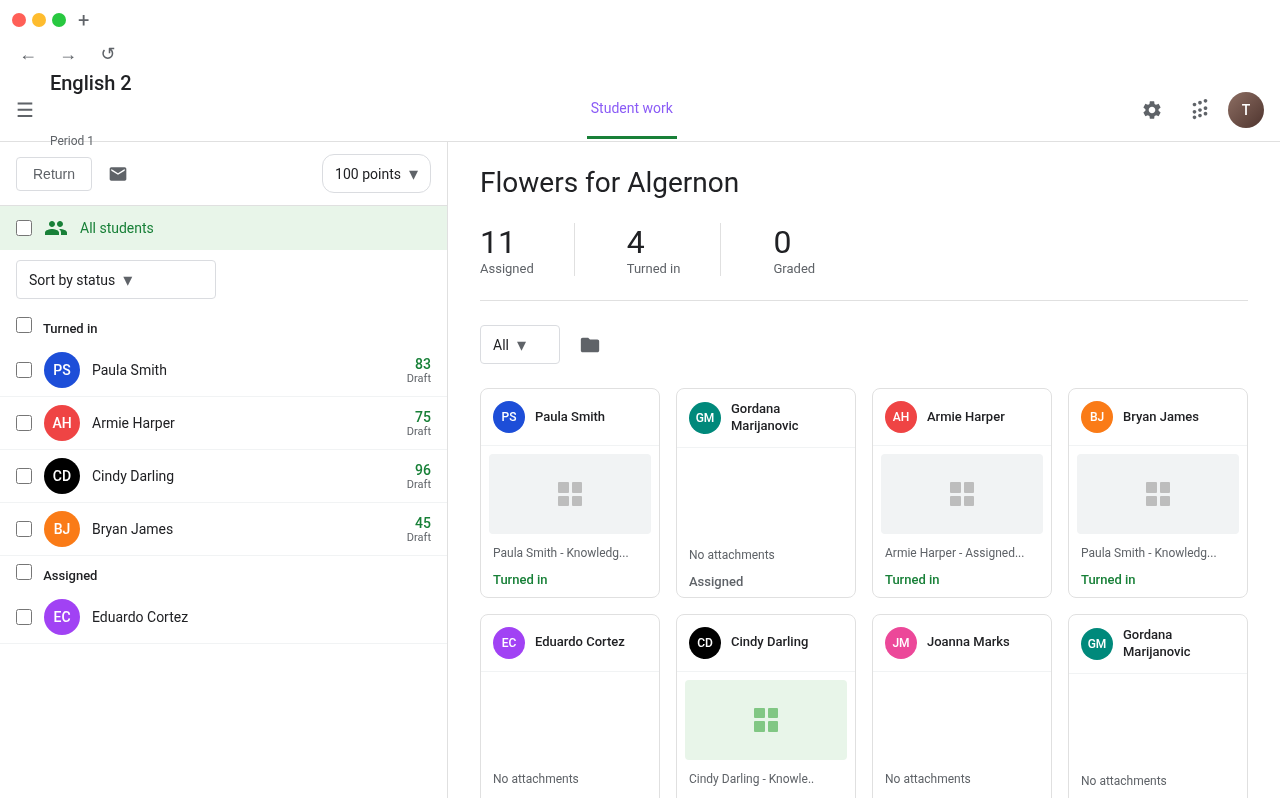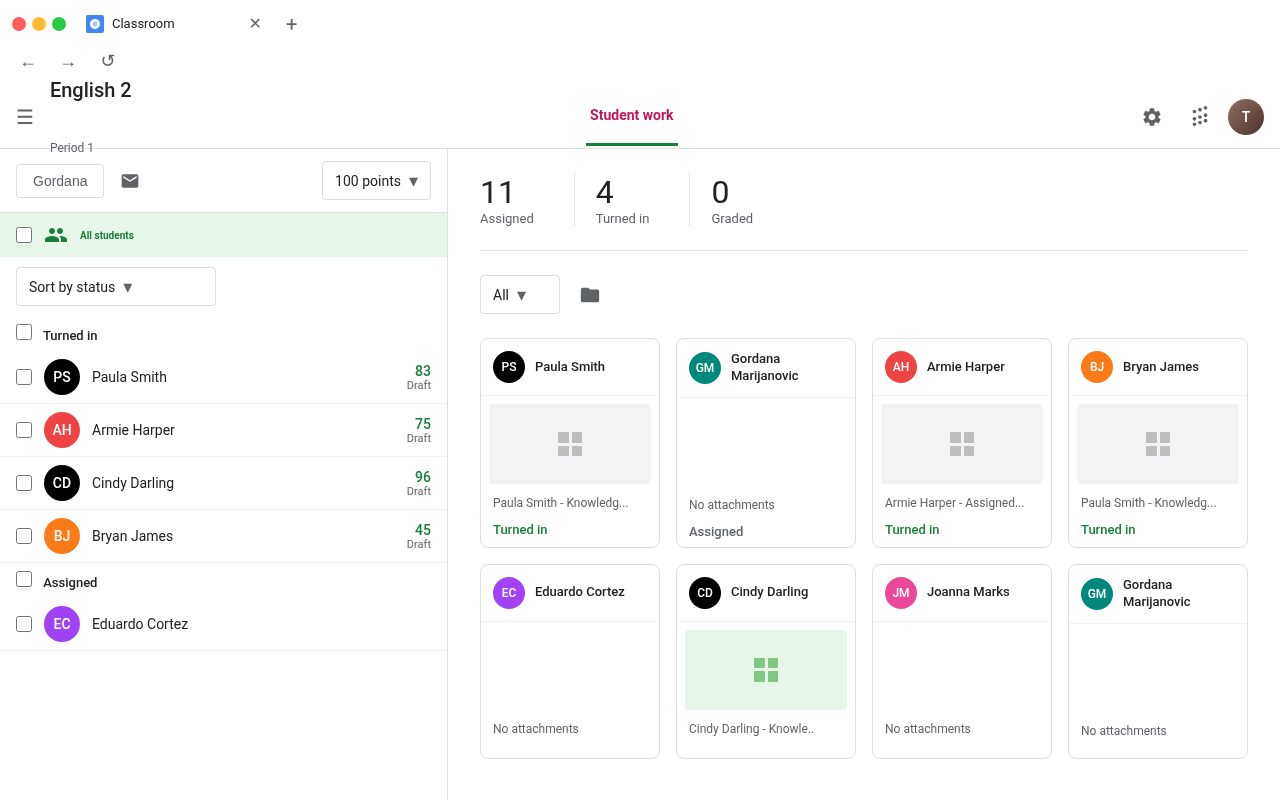--- a/index.html
+++ b/index.html
@@ -20,80 +20,80 @@
     .address-bar { flex: 1; background: #fff; border: 1px solid #dadce0; border-radius: 20px; padding: 6px 16px; font-size: 14px; color: #202124; }
 
     
     .app-header { display: flex; align-items: center; height: 64px; border-bottom: 1px solid #e0e0e0; padding: 0 16px; }
     .hamburger { color: #5f6368; cursor: pointer; font-size: 20px; margin-right: 16px; }
     .app-title { display: flex; flex-direction: column; }
     .app-title-main { font-size: 20px; font-weight: 500; color: #202124; }
     .app-title-sub { font-size: 12px; color: #5f6368; margin-top: 39px; }
     .header-tabs { display: flex; flex: 1; justify-content: center; gap: 40px; }
     .header-tab { font-size: 14px; color: #5f6368; padding: 20px 4px; cursor: pointer; border-bottom: 3px solid transparent; text-decoration: none; }
-    .header-tab.active { color: #be185d; border-bottom-color: #188038; font-weight: 700; }
+    .header-tab.active { color: #8b5cf6; border-bottom-color: #188038; font-weight: 400; }
     .header-actions { display: flex; align-items: center; gap: 8px; }
     .icon-btn { width: 40px; height: 40px; border-radius: 50%; display: flex; align-items: center; justify-content: center; cursor: pointer; color: #5f6368; }
     .avatar { width: 36px; height: 36px; border-radius: 50%; background: #4a90d9; overflow: hidden; }
     .avatar-img { width: 100%; height: 100%; object-fit: cover; background: linear-gradient(135deg, #a5c8f0, #4a90d9); }
 
     
     .main-layout { display: flex; height: calc(800px - 64px - 80px); }
 
     
     .sidebar { width: 448px; border-right: 1px solid #e0e0e0; overflow-y: auto; flex-shrink: 0; }
     .sidebar-toolbar { display: flex; align-items: center; padding: 12px 16px; gap: 8px; border-bottom: 1px solid #e0e0e0; }
     .return-btn { border: 1px solid #dadce0; background: #fff; border-radius: 4px; padding: 8px 16px; font-size: 14px; color: #5f6368; cursor: pointer; }
     .mail-btn { width: 36px; height: 36px; display: flex; align-items: center; justify-content: center; color: #5f6368; cursor: pointer; }
-    .points-select { margin-left: auto; border: 1px solid #dadce0; background: #fff; border-radius: 4px; padding: 8px 12px; font-size: 14px; color: #202124; cursor: pointer; display: flex; align-items: center; gap: 8px; }
+    .points-select { margin-left: auto; border: 1px solid #dadce0; background: #fff; border-radius: 12px; padding: 8px 12px; font-size: 14px; color: #202124; cursor: pointer; display: flex; align-items: center; gap: 8px; }
 
     .all-students-row { display: flex; align-items: center; padding: 10px 16px; gap: 12px; background: #e8f5e9; cursor: pointer; }
     .all-students-checkbox { width: 18px; height: 18px; border: 2px solid #5f6368; border-radius: 2px; flex-shrink: 0; }
-    .all-students-label { font-size: 10px; color: #188038; font-weight: 700; }
+    .all-students-label { font-size: 14px; color: #188038; font-weight: 400; }
 
     .sort-row { padding: 10px 16px; }
     .sort-select { border: 1px solid #dadce0; background: #fff; border-radius: 4px; padding: 8px 12px; font-size: 14px; color: #202124; cursor: pointer; display: flex; align-items: center; gap: 8px; width: 200px; }
 
     .section-header { padding: 8px 16px; font-size: 13px; font-weight: 500; color: #202124; background: #fff; }
 
     .student-row { display: flex; align-items: center; padding: 8px 16px; border-bottom: 1px solid #f1f3f4; cursor: pointer; gap: 12px; }
     .student-checkbox { width: 18px; height: 18px; border: 2px solid #dadce0; border-radius: 2px; flex-shrink: 0; }
     .student-avatar { width: 36px; height: 36px; border-radius: 50%; flex-shrink: 0; overflow: hidden; }
     .student-name { flex: 1; font-size: 14px; color: #202124; }
     .student-grade { text-align: right; }
     .grade-value { font-size: 14px; color: #188038; font-weight: 500; }
     .grade-status { font-size: 11px; color: #5f6368; }
 
     
     .content-area { flex: 1; overflow-y: auto; padding: 24px 32px; }
     .assignment-title { font-size: 28px; font-weight: 400; color: #202124; margin-bottom: 24px; }
 
     .stats-row { display: flex; gap: 0; margin-bottom: 24px; border-bottom: 1px solid #e0e0e0; padding-bottom: 24px; }
-    .stat-item { display: flex; flex-direction: column; align-items: flex-start; padding-right: 40px; border-right: 1px solid #e0e0e0; margin-right: 21px; }
+    .stat-item { display: flex; flex-direction: column; align-items: flex-start; padding-right: 40px; border-right: 1px solid #e0e0e0; margin-right: 52px; }
     .stat-item:last-child { border-right: none; }
     .stat-number { font-size: 32px; font-weight: 400; color: #202124; }
     .stat-label { font-size: 13px; color: #5f6368; }
 
     .filter-row { display: flex; align-items: center; gap: 12px; margin-bottom: 24px; }
     .filter-select { border: 1px solid #dadce0; background: #fff; border-radius: 4px; padding: 8px 12px; font-size: 14px; color: #202124; cursor: pointer; display: flex; align-items: center; gap: 8px; min-width: 80px; }
     .folder-btn { width: 36px; height: 36px; display: flex; align-items: center; justify-content: center; color: #5f6368; cursor: pointer; }
 
     .cards-grid { display: grid; grid-template-columns: repeat(4, 1fr); gap: 16px; }
     .student-card { border: 1px solid #e0e0e0; border-radius: 8px; overflow: hidden; background: #fff; }
     .card-header { display: flex; align-items: center; gap: 10px; padding: 12px; border-bottom: 1px solid #f1f3f4; }
     .card-avatar { width: 32px; height: 32px; border-radius: 50%; flex-shrink: 0; overflow: hidden; }
     .card-name { font-size: 13px; color: #202124; font-weight: 500; line-height: 1.3; }
     .card-thumb { height: 80px; background: #f1f3f4; display: flex; align-items: center; justify-content: center; margin: 8px; border-radius: 4px; }
     .card-label { font-size: 12px; color: #5f6368; padding: 4px 12px; white-space: nowrap; overflow: hidden; text-overflow: ellipsis; }
     .card-status { font-size: 13px; font-weight: 500; padding: 8px 12px; }
     .status-turned-in { color: #188038; }
     .status-assigned { color: #5f6368; }
 
     
-    .av-blue { background: #000000; }
+    .av-blue { background: #1d4ed8; }
     .av-green { background: #ef4444; }
     .av-red { background: #000000; }
     .av-orange { background: #fa7b17; }
     .av-purple { background: #a142f4; }
     .av-teal { background: #00897b; }
     .av-pink { background: #ec4899; }
 
     .avatar-circle {
       width: 100%;
       height: 100%;
@@ -117,29 +117,20 @@
 </head>
 <body>
 
 <div>
   <div class="browser-titlebar">
     <div class="browser-dots">
       <div class="dot dot-red"></div>
       <div class="dot dot-yellow"></div>
       <div class="dot dot-green"></div>
     </div>
-    <div class="browser-tab">
-      <div class="browser-tab-icon">
-        <svg width="12" height="12" viewBox="0 0 24 24" fill="white">
-            <path d="M12 2C6.48 2 2 6.48 2 12s4.48 10 10 10 10-4.48 10-10S17.52 2 12 2zm-1 14H9V8h2v8zm4 0h-2V8h2v8z"></path>
-          </svg>
-      </div>
-      <span class="browser-tab-label">Classroom</span>
-      <span class="browser-tab-close">✕</span>
-    </div>
     <span class="browser-new-tab">+</span>
   </div>
   <div class="browser-addressbar">
     <button class="nav-btn">←</button>
     <button class="nav-btn">→</button>
     <button class="nav-btn">↺</button>
   </div>
 </div>
 
 <div class="app-header">
@@ -166,21 +157,21 @@
       <div class="avatar-img" style="background: linear-gradient(135deg, #8d6e63, #4e342e); display:flex; align-items:center; justify-content:center; color:white; font-size:14px; font-weight:500;">T</div>
     </div>
   </div>
 </div>
 
 <div class="main-layout">
 
   <div class="sidebar">
 
     <div class="sidebar-toolbar">
-      <button class="return-btn">Gordana</button>
+      <button class="return-btn">Return</button>
       <div class="mail-btn">
         <svg width="20" height="20" viewBox="0 0 24 24" fill="#5f6368">
             <path d="M20 4H4c-1.1 0-2 .9-2 2v12c0 1.1.9 2 2 2h16c1.1 0 2-.9 2-2V6c0-1.1-.9-2-2-2zm0 4l-8 5-8-5V6l8 5 8-5v2z"></path>
           </svg>
       </div>
       <div class="points-select">
         <span>100 points</span>
         <span class="chevron">▾</span>
       </div>
     </div>
@@ -262,20 +253,21 @@
         </div>
       <span class="student-name">Eduardo Cortez</span>
       <div class="student-grade">
         <div class="grade-value"></div>
         <div class="grade-status"></div>
       </div>
     </div>
   </div>
 
   <div class="content-area">
+    <h1 class="assignment-title">Flowers for Algernon</h1>
 
     <div class="stats-row">
       <div class="stat-item">
         <span class="stat-number">11</span>
         <span class="stat-label">Assigned</span>
       </div>
       <div class="stat-item">
         <span class="stat-number">4</span>
         <span class="stat-label">Turned in</span>
       </div>

